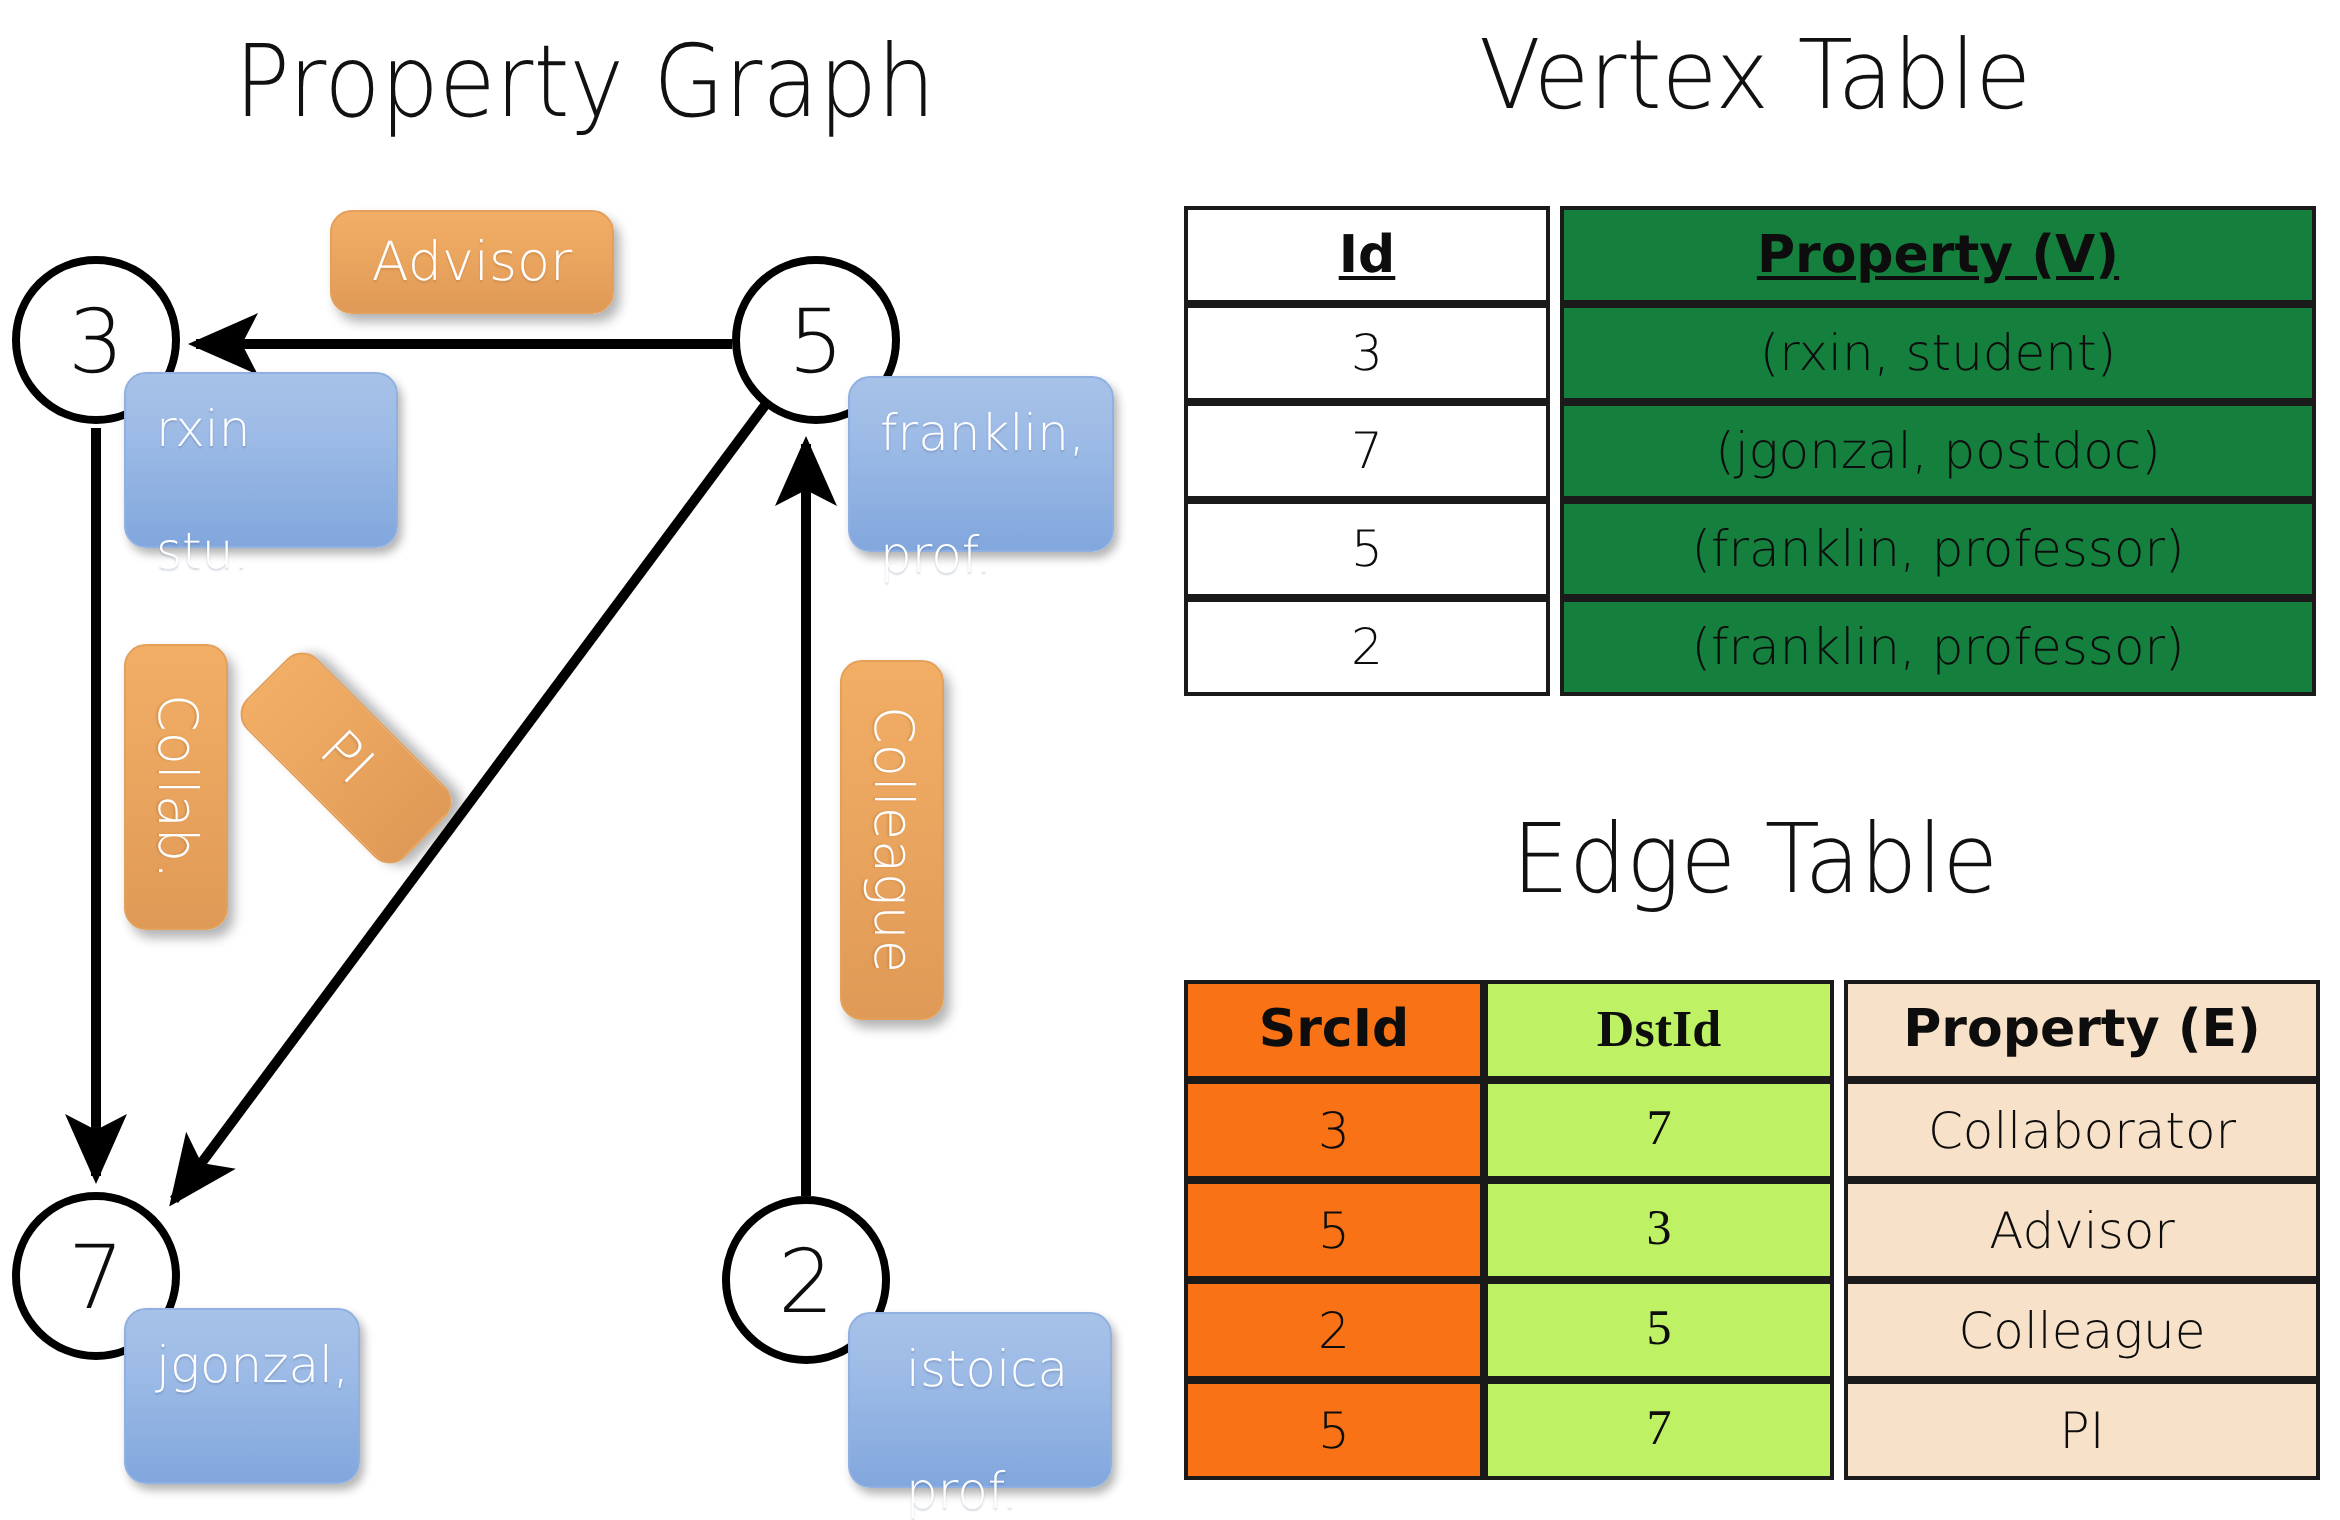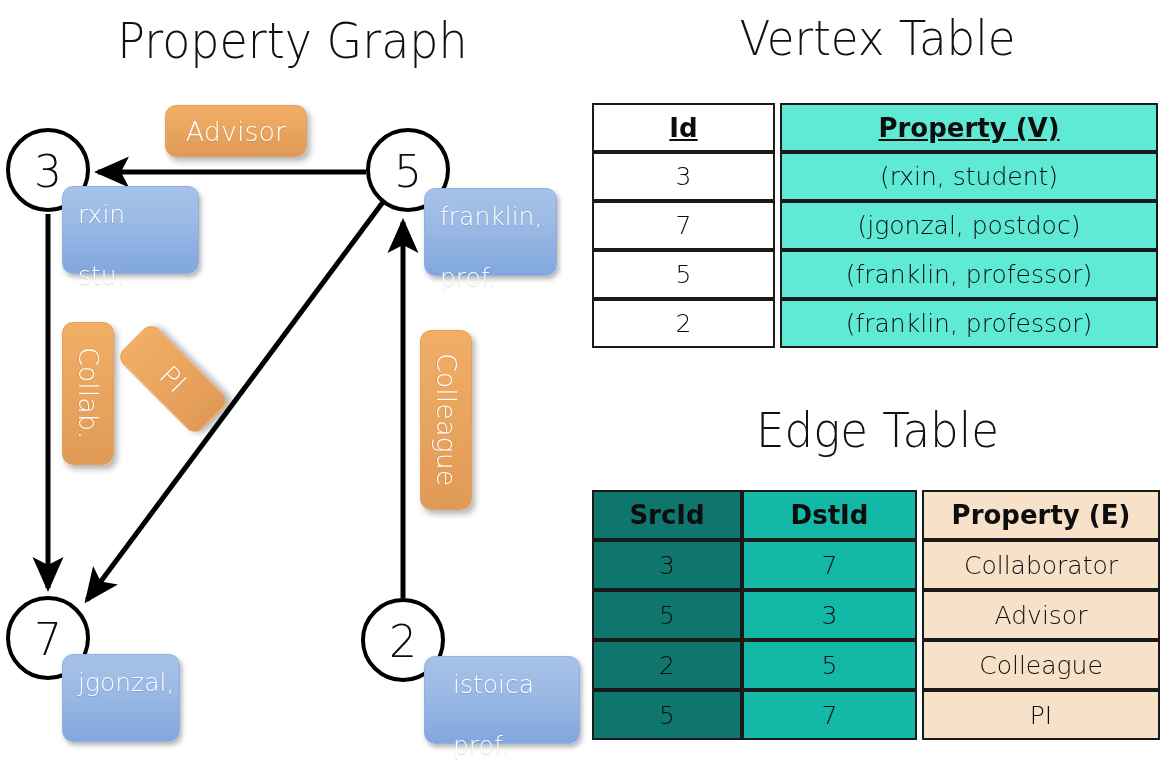--- a/index.html
+++ b/index.html
@@ -99,27 +99,27 @@
     text-align:center;
     padding:0;
     box-sizing:border-box;
   }
   .tbl td.hdr{font-weight:bold;}
   .tbl .gap{border:none;width:5px;padding:0;}
 
   #vertex-table{left:592px;top:103px;}
   #vertex-table td{height:49px;font-size:25px;}
   #vertex-table td.idcol{width:183px;background:#ffffff;}
-  #vertex-table td.propcol{width:378px;background:#5eead4;}
+  #vertex-table td.propcol{width:378px;background:#15803d;}
   #vertex-table td.hdr{font-size:26px;text-decoration:underline;}
 
   #edge-table{left:592px;top:490px;}
   #edge-table td{height:50px;font-size:25px;}
-  #edge-table td.srccol{width:150px;background:#0f766e;}
-  #edge-table td.dstcol{width:175px;background:#14b8a6;}
+  #edge-table td.srccol{width:150px;background:#f97316;}
+  #edge-table td.dstcol{width:175px;background:#bef264;font-family:Liberation Serif, serif;}
   #edge-table td.propcol{width:238px;background:#f8e1c9;}
   #edge-table td.hdr{font-size:26px;}
 </style>
 </head>
 <body>
 
 <div id="root">
 
   <div id="graph">
 
@@ -161,21 +161,21 @@
 
     <div class="prop-box" style="left:424px;top:188px; width:133px;height:88px;">
       <span class="l1">franklin,</span>
       <span class="l2">prof.</span>
     </div>
 
     <div class="prop-box" style="left:62px; top:654px; width:118px;height:88px;">
       <span class="l1">jgonzal,</span>
     </div>
 
-    <div class="prop-box" style="left:424px;top:656px; width:156px;height:88px;padding-left:28px;">
+    <div class="prop-box" style="left:424px;top:656px; width:132px;height:88px;padding-left:28px;">
       <span class="l1">istoica</span>
       <span class="l2">prof.</span>
     </div>
 
     <div class="edge-label" style="left:165px;top:105px;width:142px;height:52px;">
       <span>Advisor</span>
     </div>
 
     <div class="edge-label vert" style="left:62px;top:322px;width:52px;height:143px;">
       <span>Collab.</span>

